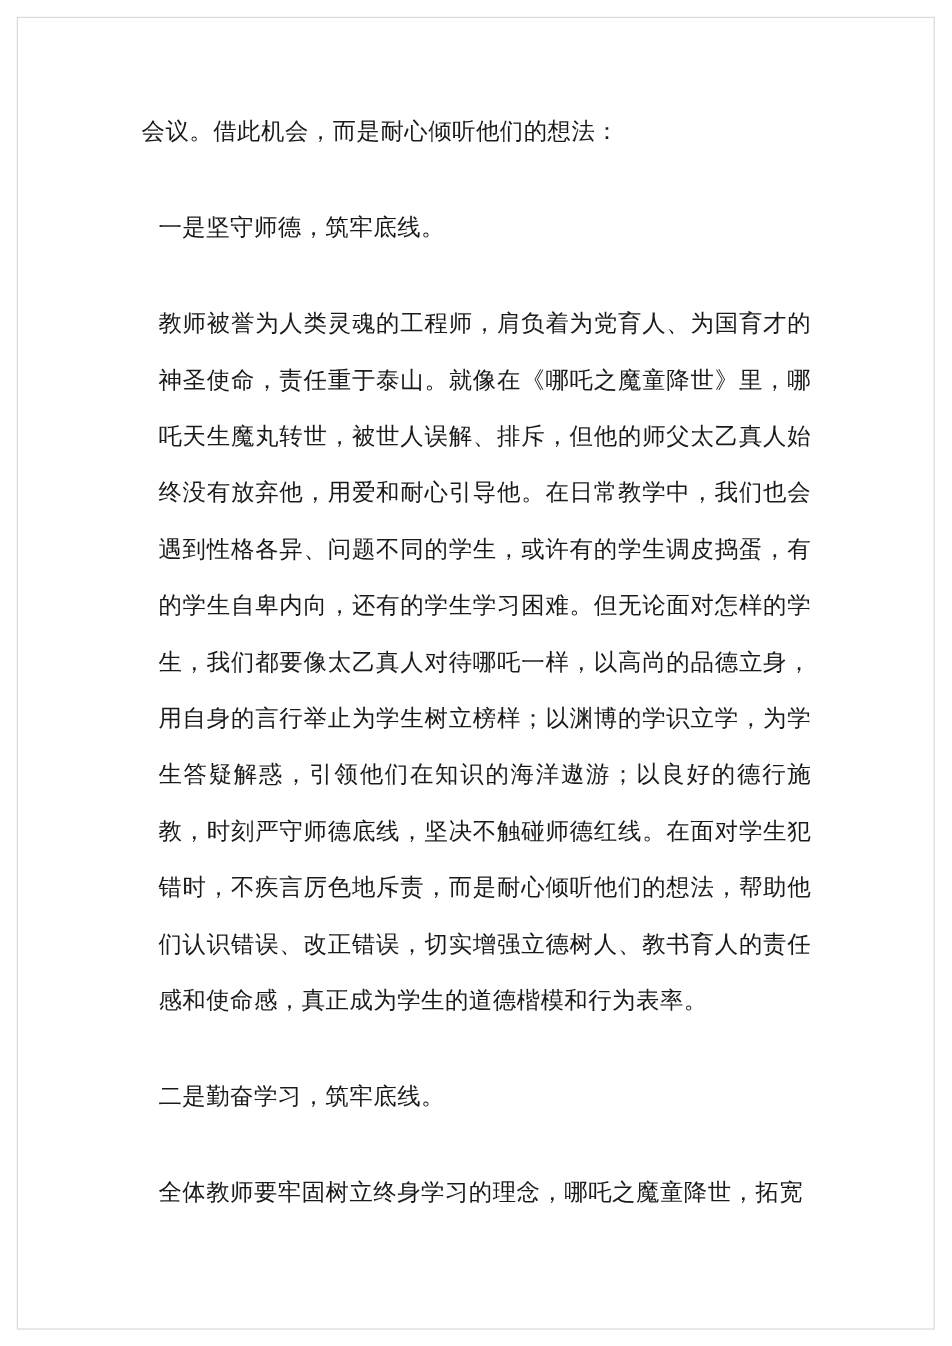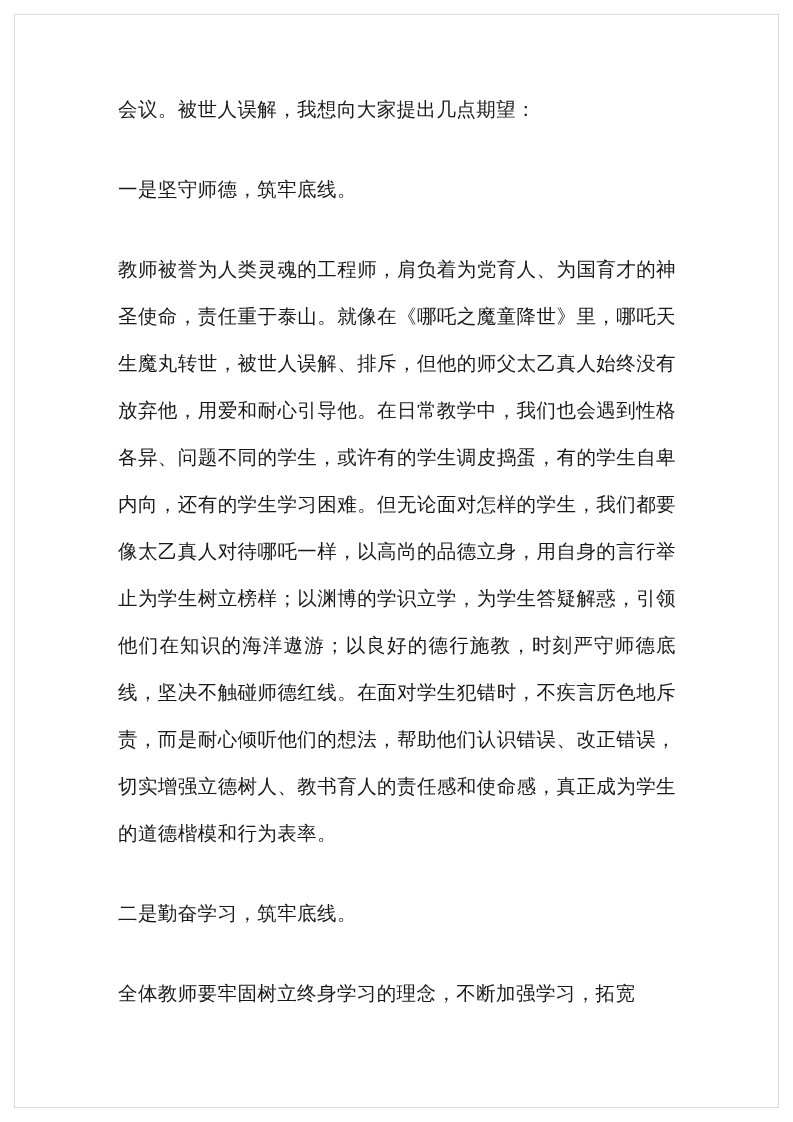--- a/index.html
+++ b/index.html
@@ -37,27 +37,28 @@
     letter-spacing: 0.4px;
     text-align: justify;
     text-justify: inter-ideograph;
   }
   .para {
     margin: 0;
     text-indent: 0;
   }
   .para + .para {
     margin-top: 33px;
+    margin-left: 14px;
   }
 </style>
 </head>
 <body>
 
 <div class="page">
   <div class="page-border"></div>
   <div class="content">
-    <p class="para">会议。被世人误解，我想向大家提出几点期望：</p>
+    <p class="para">会议。借此机会，而是耐心倾听他们的想法：</p>
     <p class="para">一是坚守师德，筑牢底线。</p>
     <p class="para">教师被誉为人类灵魂的工程师，肩负着为党育人、为国育才的神圣使命，责任重于泰山。就像在《哪吒之魔童降世》里，哪吒天生魔丸转世，被世人误解、排斥，但他的师父太乙真人始终没有放弃他，用爱和耐心引导他。在日常教学中，我们也会遇到性格各异、问题不同的学生，或许有的学生调皮捣蛋，有的学生自卑内向，还有的学生学习困难。但无论面对怎样的学生，我们都要像太乙真人对待哪吒一样，以高尚的品德立身，用自身的言行举止为学生树立榜样；以渊博的学识立学，为学生答疑解惑，引领他们在知识的海洋遨游；以良好的德行施教，时刻严守师德底线，坚决不触碰师德红线。在面对学生犯错时，不疾言厉色地斥责，而是耐心倾听他们的想法，帮助他们认识错误、改正错误，切实增强立德树人、教书育人的责任感和使命感，真正成为学生的道德楷模和行为表率。</p>
     <p class="para">二是勤奋学习，筑牢底线。</p>
-    <p class="para">全体教师要牢固树立终身学习的理念，不断加强学习，拓宽</p>
+    <p class="para">全体教师要牢固树立终身学习的理念，哪吒之魔童降世，拓宽</p>
   </div>
 </div>
 
 </body></html>

